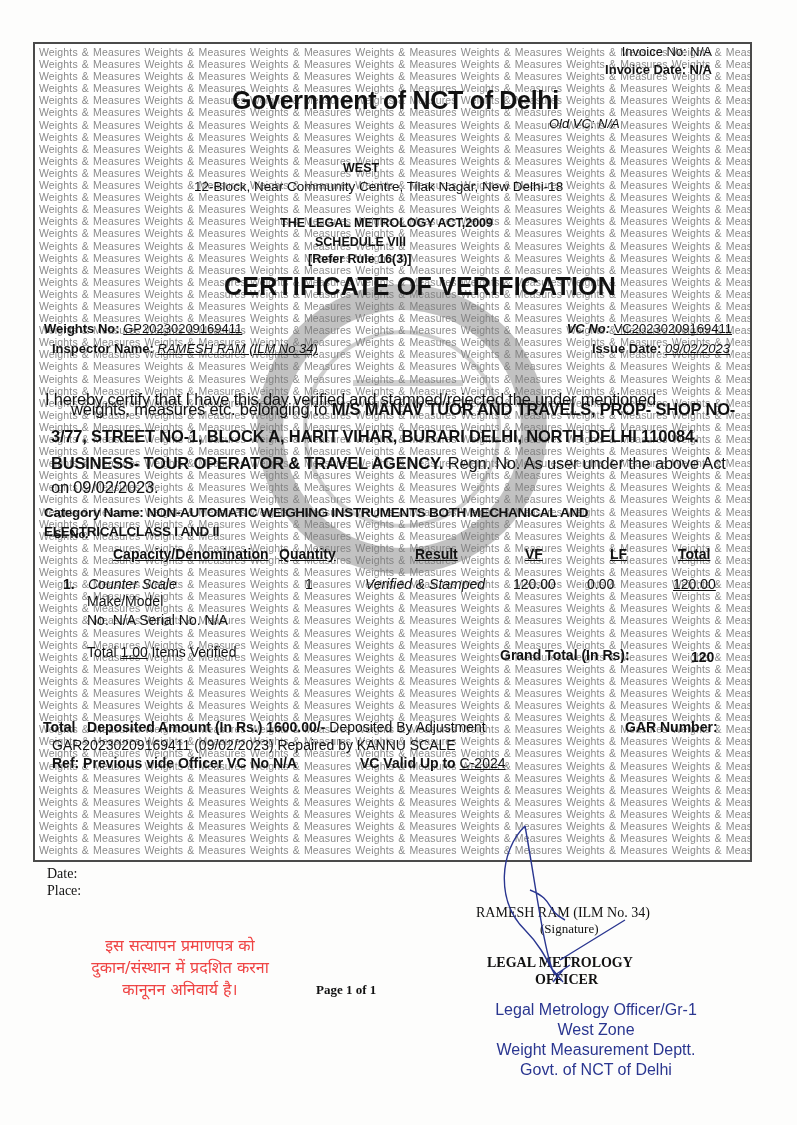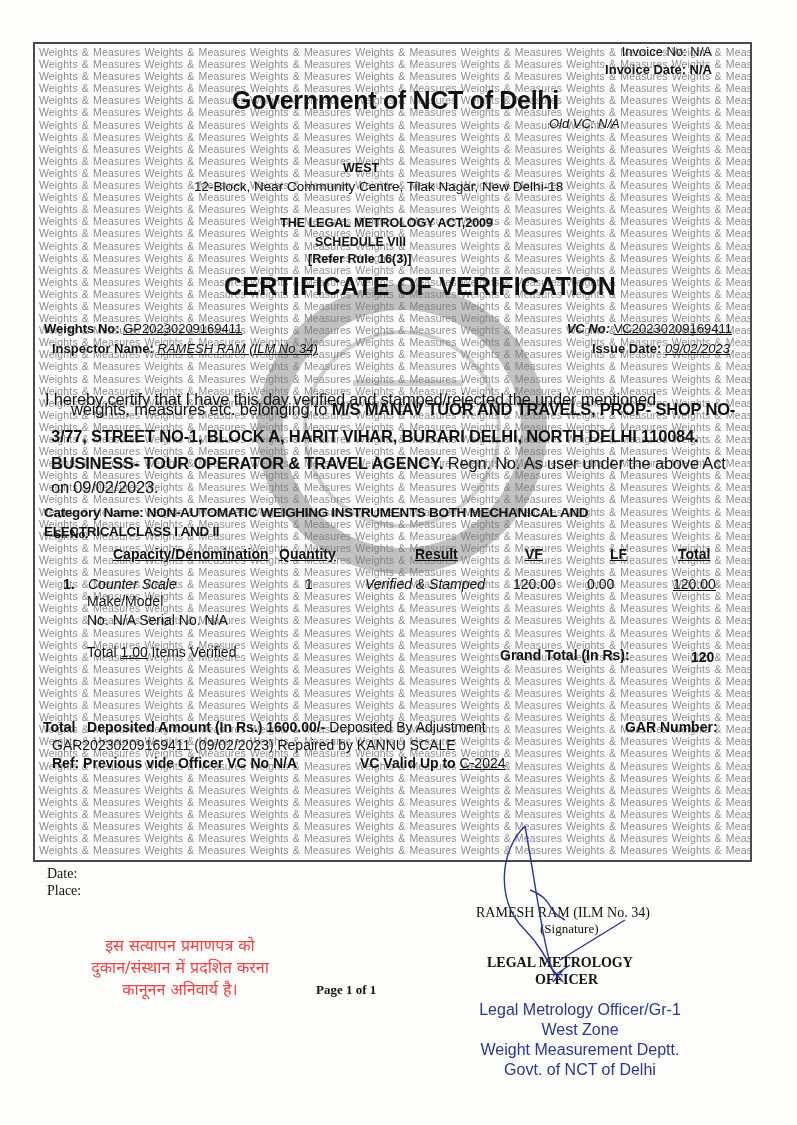--- a/index.html
+++ b/index.html
@@ -43,21 +43,21 @@
     .addr { font-size: 13.5px; }
     .cert-title { font-size: 25px; font-weight: bold; letter-spacing: 0.2px; }
     .meta { font-size: 13px; }
     .body-text { font-size: 16.5px; letter-spacing: -0.2px; }
     .cat { font-size: 13.5px; font-weight: bold; letter-spacing: -0.3px; }
     .th { font-size: 14px; font-weight: bold; text-decoration: underline; }
     .td { font-size: 14px; }
 
     .footer-serif { font-family: "Liberation Serif", serif; font-size: 14px; }
     .hindi { font-family: "DejaVu Sans", sans-serif; color: #ef4444; font-size: 16px; text-align: center; line-height: 22px; }
-    .stamp-blue { font-family: "Liberation Sans", sans-serif; color: #2a3690; font-size: 16px; text-align: center; line-height: 20px; }
+    .stamp-blue { font-family: "Liberation Sans", sans-serif; color: #2a3690; font-size: 16px; text-align: center; line-height: 20px; margin-left: 16px; }
     .signature { position: absolute; left: 495px; top: 820px; }
   </style>
 </head>
 <body>
 
 <div class="cert-box">
   <div class="watermark" id="watermark">
       <span class="wm-line">Weights &amp; Measures Weights &amp; Measures Weights &amp; Measures Weights &amp; Measures Weights &amp; Measures Weights &amp; Measures Weights &amp; Measures</span>
       <span class="wm-line">Weights &amp; Measures Weights &amp; Measures Weights &amp; Measures Weights &amp; Measures Weights &amp; Measures Weights &amp; Measures Weights &amp; Measures</span>
       <span class="wm-line">Weights &amp; Measures Weights &amp; Measures Weights &amp; Measures Weights &amp; Measures Weights &amp; Measures Weights &amp; Measures Weights &amp; Measures</span>

